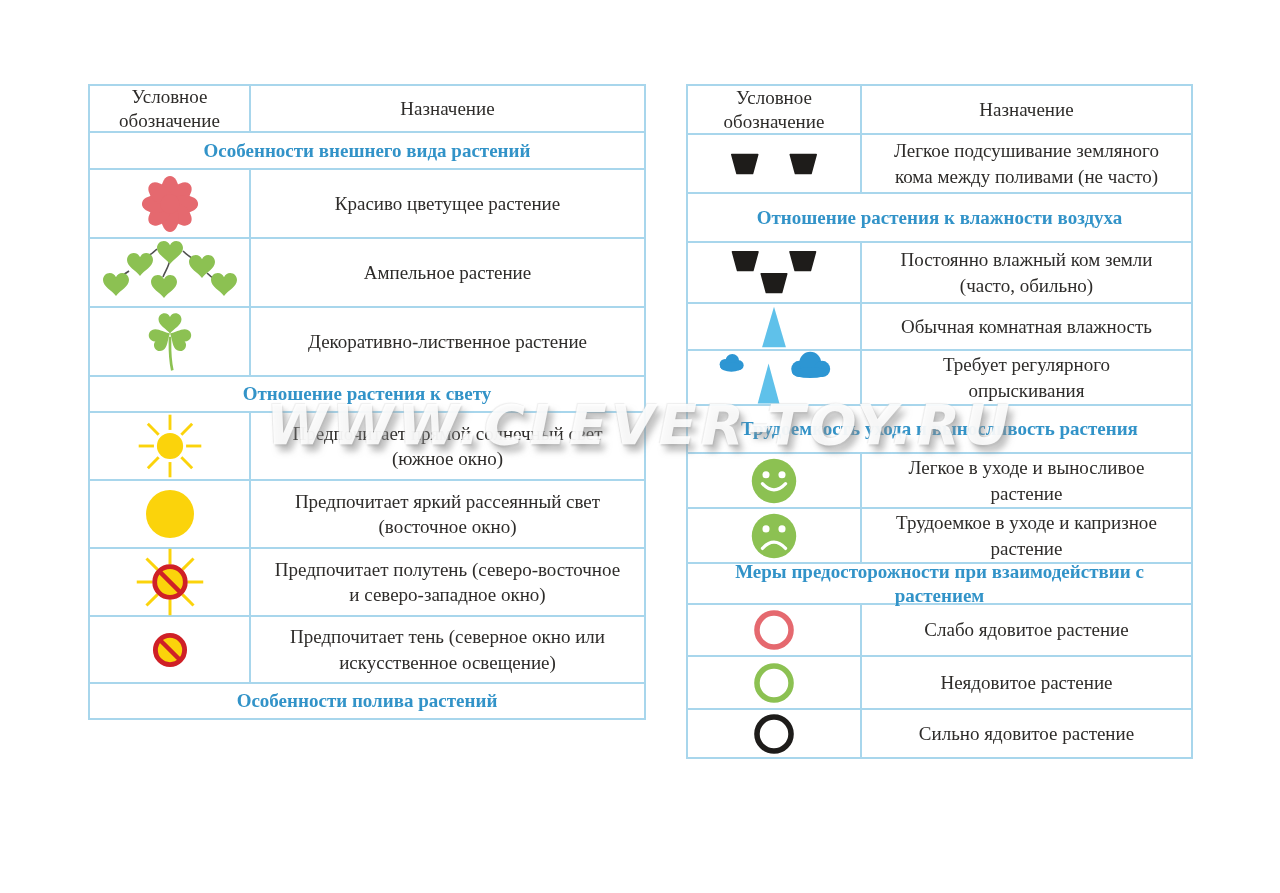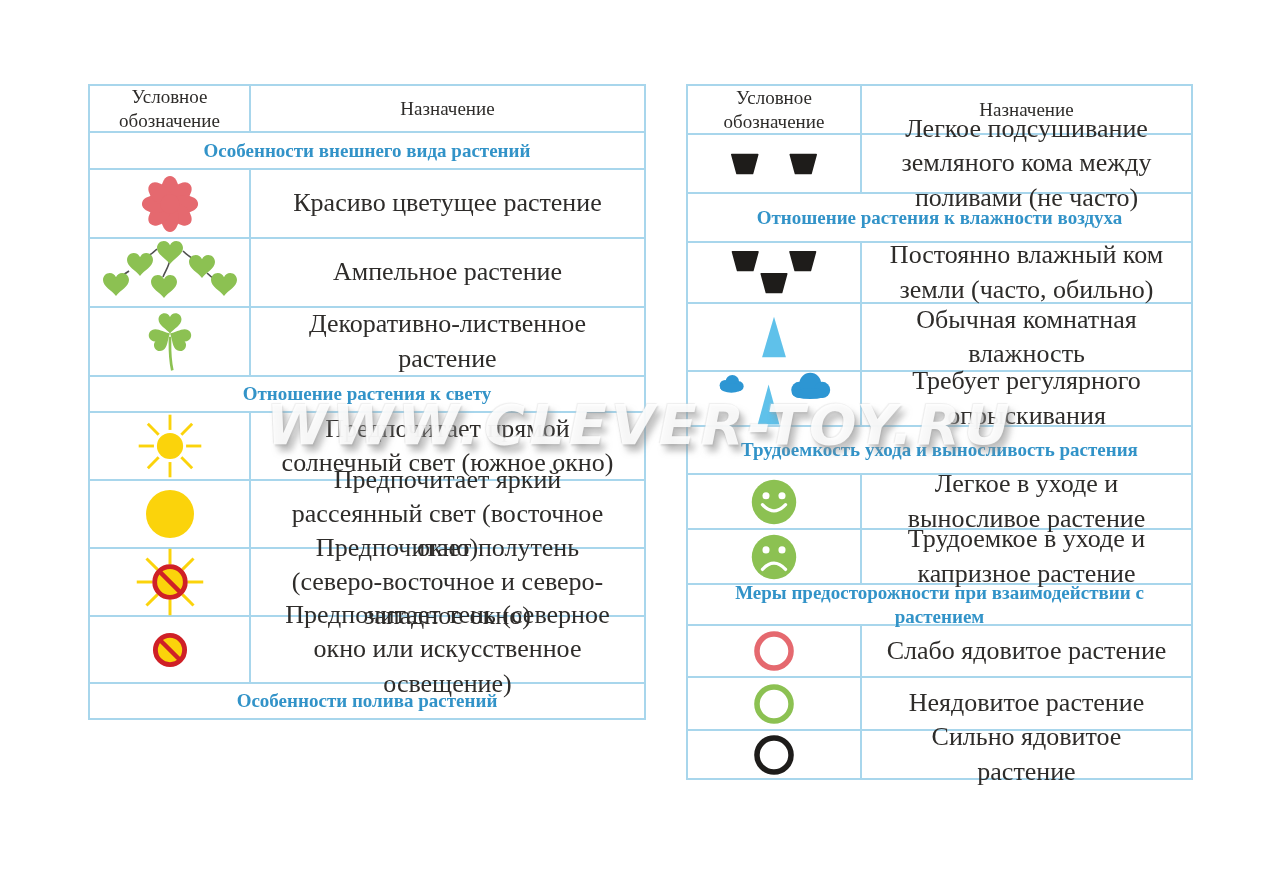--- a/index.html
+++ b/index.html
@@ -7,21 +7,21 @@
         font-family:"Liberation Serif","DejaVu Serif",serif;color:#2e2c2a;}
   .tbl{position:absolute;top:84px;background:#fff;border:2px solid #a8d6ec;box-sizing:border-box;}
   #tbl-left{left:88px;width:558px;}
   #tbl-right{left:686px;width:507px;}
   .row{display:flex;align-items:stretch;box-sizing:border-box;}
   .row + .row{border-top:2px solid #a8d6ec;}
   .cell{display:flex;align-items:center;justify-content:center;box-sizing:border-box;}
   .sym{border-right:2px solid #a8d6ec;flex:0 0 auto;}
   #tbl-left .sym{width:161px;}
   #tbl-right .sym{width:174px;}
-  .desc{flex:1 1 auto;text-align:center;font-size:26px;line-height:1.32;padding:2px 24px;}
+  .desc{flex:1 1 auto;text-align:center;font-size:19px;line-height:1.32;padding:2px 24px;}
   #tbl-left .desc{padding:2px 20px;}
   .hdr .desc, .hdr .sym{font-size:19px;line-height:1.25;text-align:center;}
   .hdr .sym{padding:2px 4px;}
   .section{justify-content:center;align-items:center;display:flex;text-align:center;
            color:#3293c8;font-weight:bold;font-size:19px;line-height:1.25;padding:2px 26px;}
   .icon{display:flex;align-items:center;justify-content:center;}
   #watermark{position:absolute;top:392px;left:50%;transform:translateX(-50%);white-space:nowrap;
              font-family:"DejaVu Sans","Liberation Sans",sans-serif;font-weight:bold;
              font-size:56px;letter-spacing:4px;color:rgba(255,255,255,0.88);
              text-shadow:5px 7px 6px rgba(140,140,140,0.55),1px 2px 2px rgba(165,165,165,0.4),
@@ -234,21 +234,21 @@
             <polygon points="69,1 99,1 93,23 75,23" fill="#1e1c1a" stroke="#1e1c1a" stroke-width="2" stroke-linejoin="round"></polygon>
             <polygon points="35,27 65,27 59,49 41,49" fill="#1e1c1a" stroke="#1e1c1a" stroke-width="2" stroke-linejoin="round"></polygon>
           </svg>
         </span>
       </div>
       <div class="cell desc">
           <span>Постоянно влажный ком земли (часто, обильно)</span>
         </div>
     </div>
 
-    <div class="row item" style="height:68px">
+    <div class="row item" style="height:47px">
       <div class="cell sym">
         <span class="icon">
           <svg width="30" height="44" viewBox="0 0 32 48">
             <polygon points="16,2 29,46 3,46" fill="#5fc1ea"></polygon>
           </svg>
         </span>
       </div>
       <div class="cell desc">
           <span>Обычная комнатная влажность</span>
         </div>

